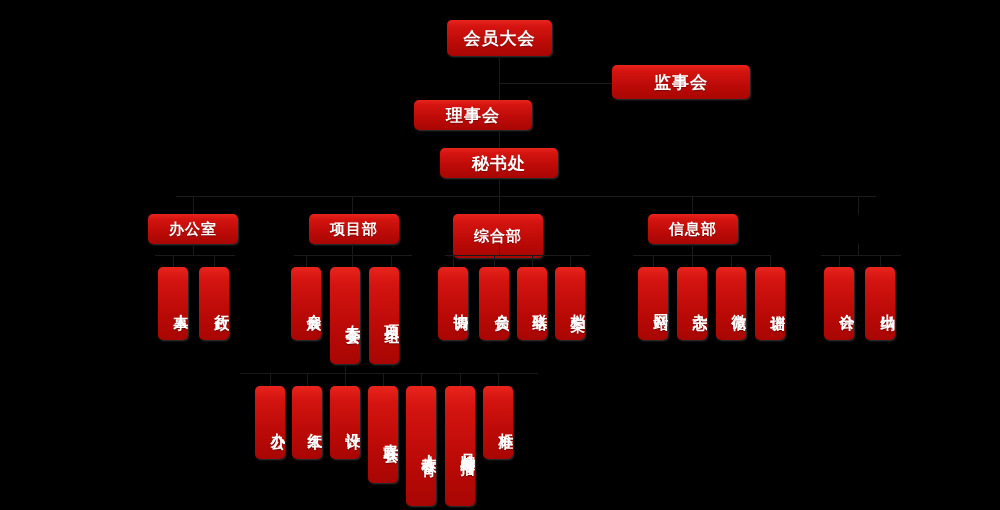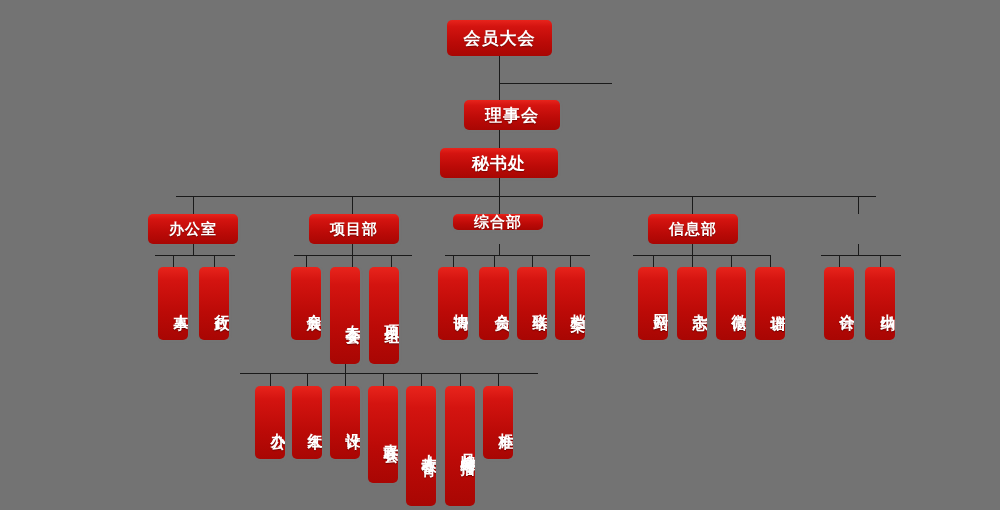--- a/index.html
+++ b/index.html
@@ -7,21 +7,21 @@
     padding: 0;
     background: #ffffff;
   }
   body {
     font-family: "DejaVu Sans", "Liberation Sans", sans-serif;
   }
   #chart {
     position: relative;
     width: 1000px;
     height: 510px;
-    background: #737373;
+    background: #000000;
     overflow: hidden;
   }
   
   .line {
     position: absolute;
     background: #1a1a1a;
   }
   .line.h { height: 1px; }
   .line.v { width: 1px; }
 
@@ -77,22 +77,25 @@
 <div id="chart">
 
   <div class="node horiz" style="left:447px; top:20px; width:105px; height:36px;">
     <span class="lbl">会员大会</span>
   </div>
 
   <div class="line v" style="left:499px; top:56px; height:44px;"></div>
 
   <div class="line h" style="left:499px; top:83px; width:113px;"></div>
 
-
-  <div class="node horiz" style="left:464px; top:100px; width:96px; height:30px;text-align:center;">
+  <div class="node horiz" style="left:612px; top:65px; width:138px; height:34px;">
+    <span class="lbl">监事会</span>
+  </div>
+
+  <div class="node horiz" style="left:414px; top:100px; width:118px; height:30px;text-align:center;">
     <span class="lbl">理事会</span>
   </div>
 
   <div class="line v" style="left:499px; top:130px; height:18px;"></div>
 
   <div class="node horiz" style="left:440px; top:148px; width:118px; height:30px;">
     <span class="lbl">秘书处</span>
   </div>
 
   <div class="line v" style="left:499px; top:178px; height:18px;"></div>
@@ -104,21 +107,21 @@
   <div class="line v" style="left:499px; top:196px; height:18px;"></div>
   <div class="line v" style="left:692px; top:196px; height:18px;"></div>
   <div class="line v" style="left:858px; top:196px; height:18px;"></div>
 
   <div class="node dept" style="left:309px; top:214px; width:90px; height:30px;">
     <span class="lbl">项目部</span>
   </div>
   <div class="node dept" style="left:148px; top:214px; width:90px; height:30px;">
     <span class="lbl">办公室</span>
   </div>
-  <div class="node dept" style="left:453px; top:214px; width:90px; height:16px;">
+  <div class="node dept" style="left:453px; top:214px; width:90px; height:44px;">
     <span class="lbl">综合部</span>
   </div>
   <div class="node dept" style="left:648px; top:214px; width:90px; height:30px;">
     <span class="lbl">信息部</span>
   </div>
 
   <div class="line v" style="left:193px; top:244px; height:11px;"></div>
   <div class="line h" style="left:155px; top:255px; width:80px;"></div>
   <div class="line v" style="left:173px; top:255px; height:12px;"></div>
   <div class="line v" style="left:214px; top:255px; height:12px;"></div>

